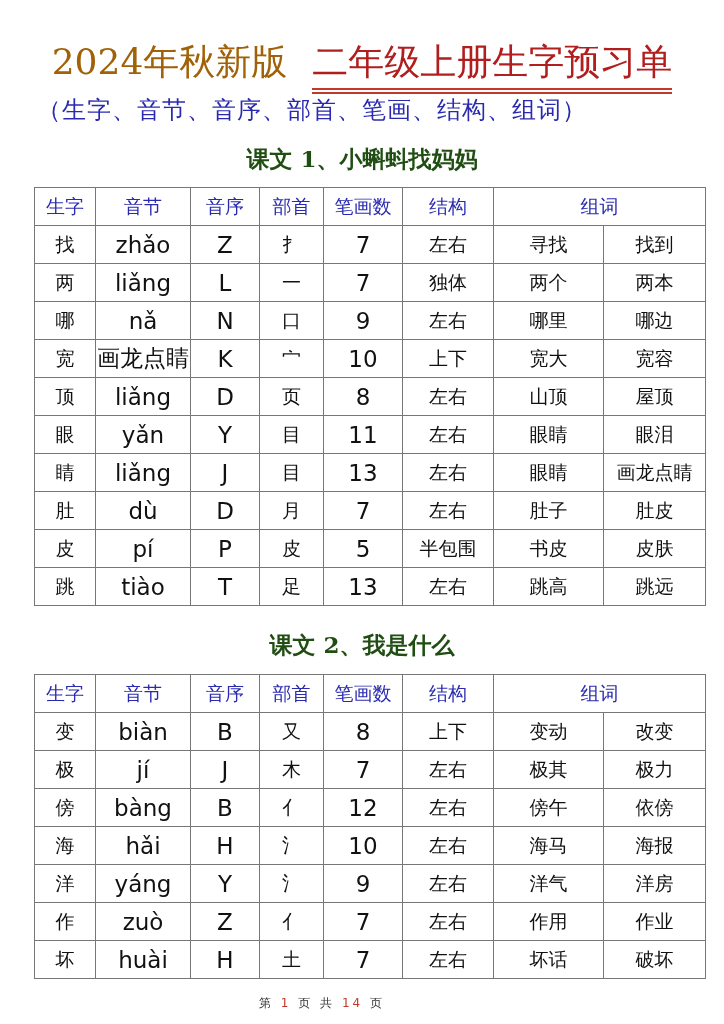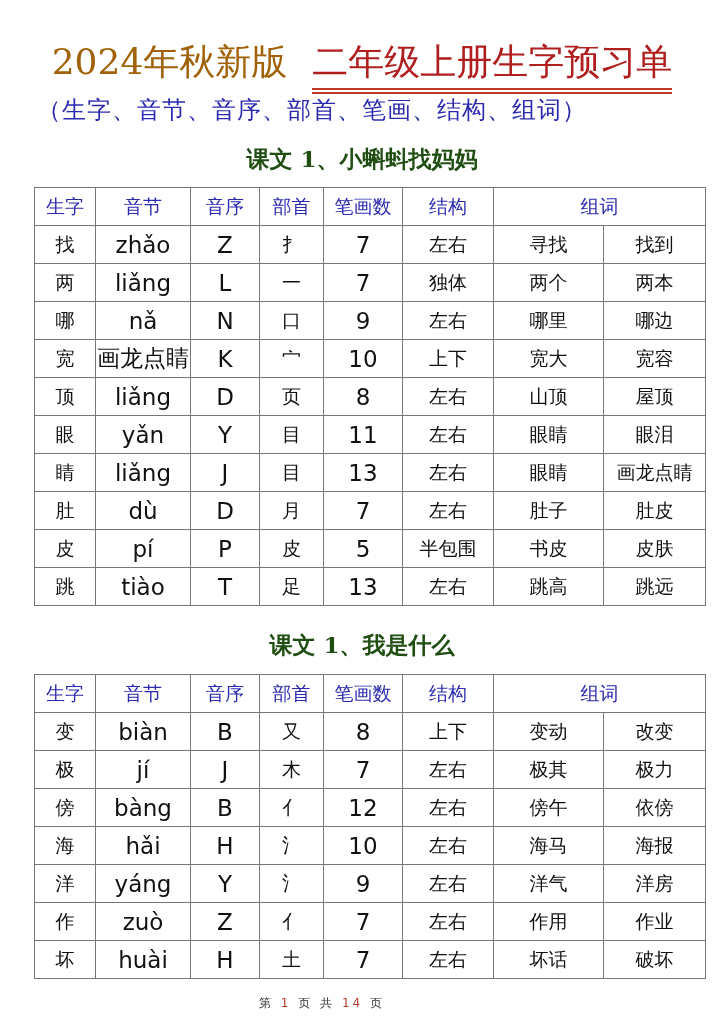--- a/index.html
+++ b/index.html
@@ -182,21 +182,21 @@
         <td class="seq">T</td>
         <td>足</td>
         <td class="num">13</td>
         <td>左右</td>
         <td>跳高</td>
         <td>跳远</td>
       </tr>
     </tbody>
 </table>
 
-<div class="lesson l2">课文 1、我是什么</div>
+<div class="lesson l2">课文 2、我是什么</div>
 
 <table class="t2">
   <colgroup>
     <col style="width:61px">
       <col style="width:95px">
       <col style="width:69px">
       <col style="width:64px">
       <col style="width:79px">
       <col style="width:91px">
       <col style="width:110px">

